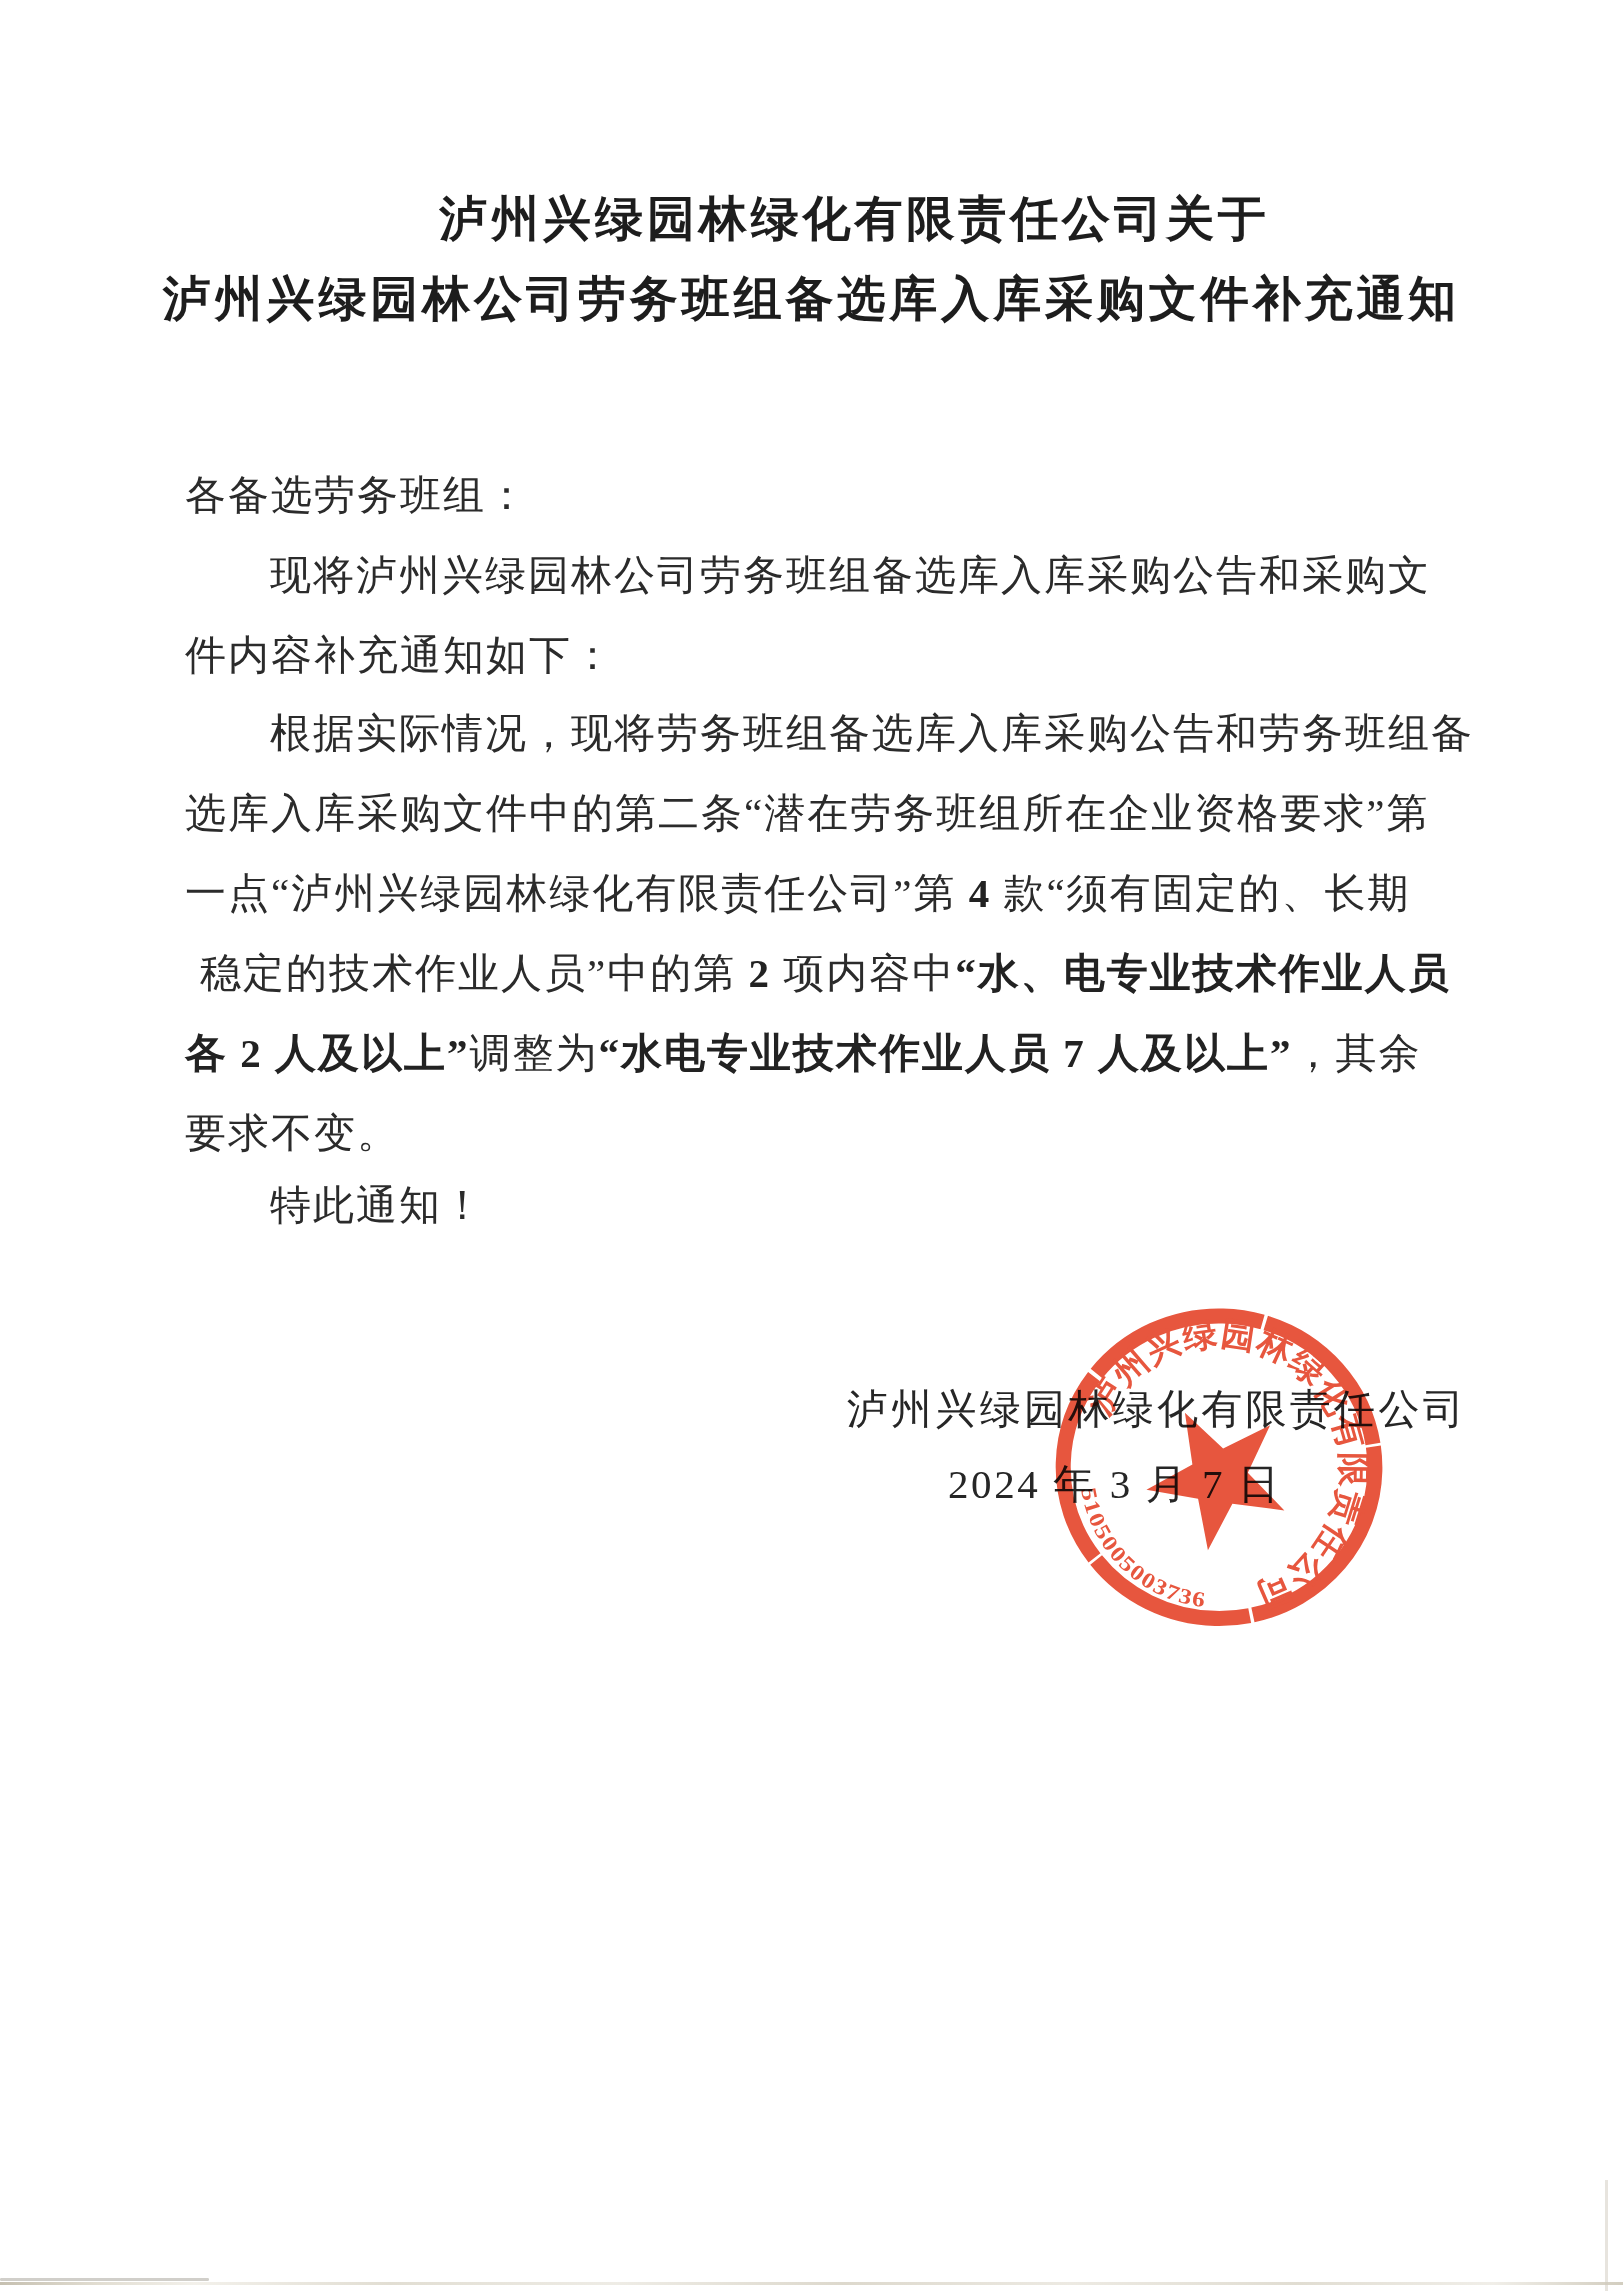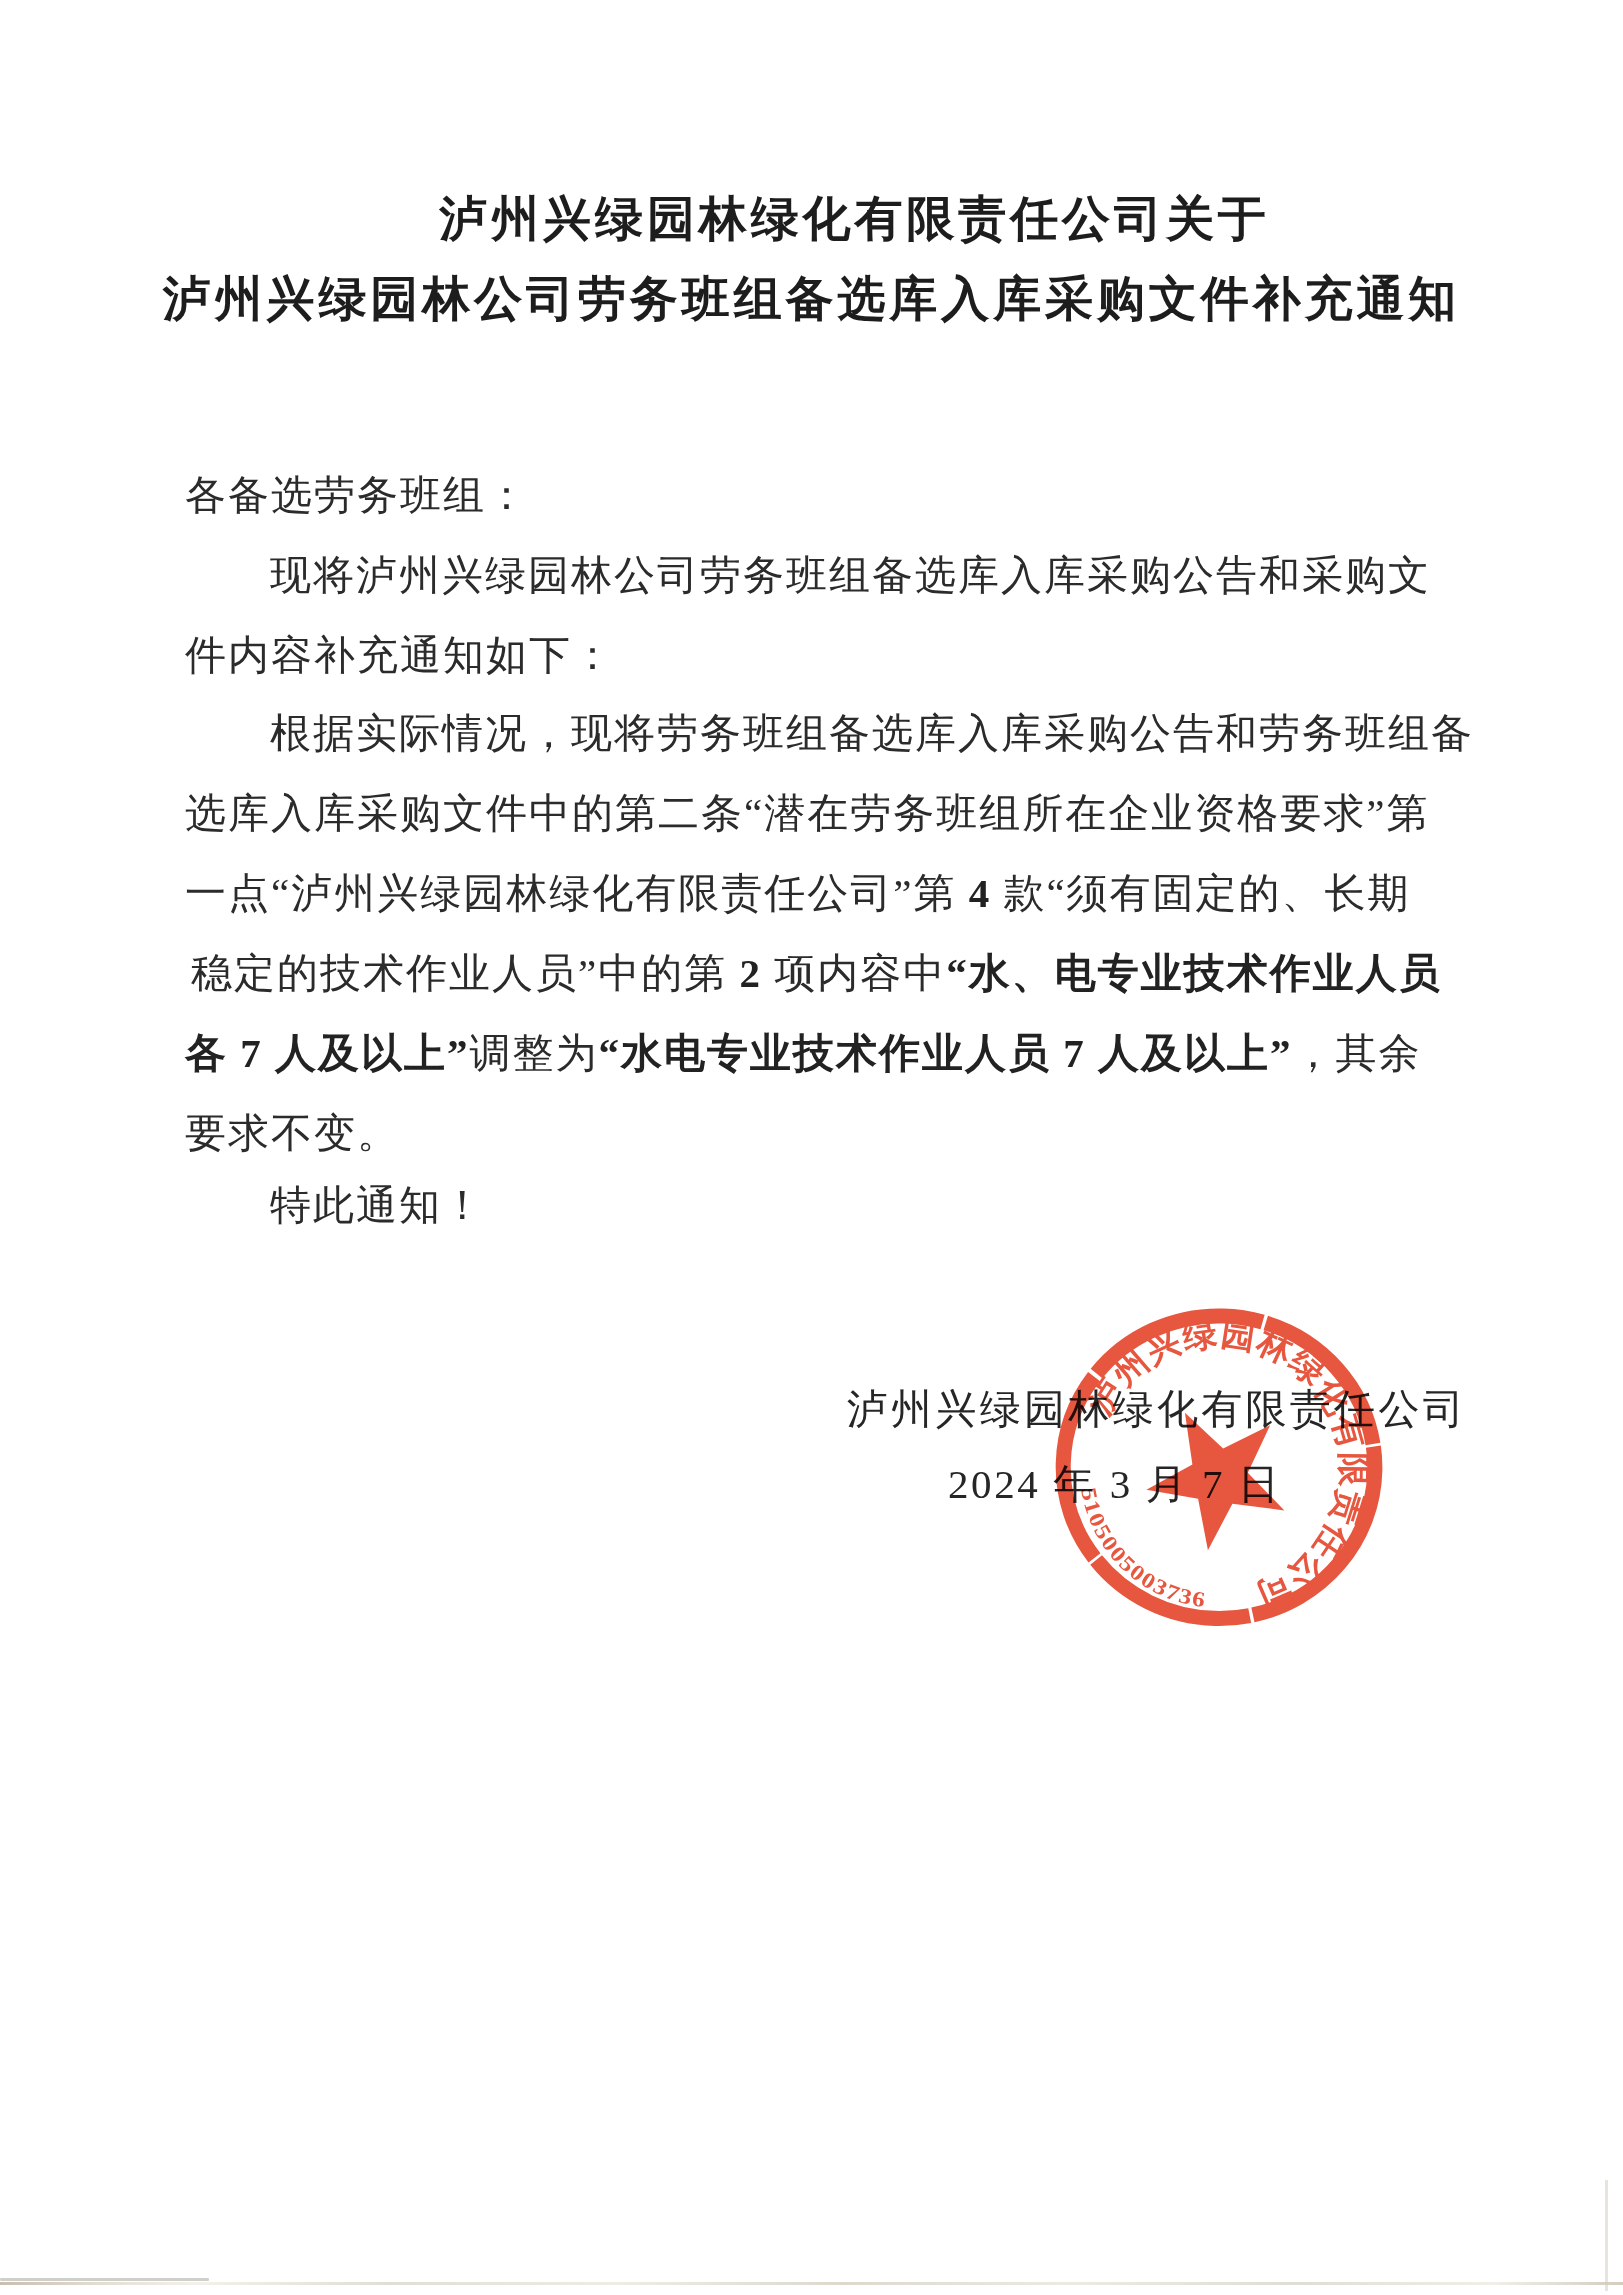--- a/index.html
+++ b/index.html
@@ -84,22 +84,22 @@
   <div class="title t2">泸州兴绿园林公司劳务班组备选库入库采购文件补充通知</div>
 
   <div class="bl" style="left:185px;top:424px">各备选劳务班组：</div>
 
   <div class="bl" style="left:270px;top:504px">现将泸州兴绿园林公司劳务班组备选库入库采购公告和采购文</div>
   <div class="bl" style="left:185px;top:584px">件内容补充通知如下：</div>
 
   <div class="bl" style="left:270px;top:662px">根据实际情况，现将劳务班组备选库入库采购公告和劳务班组备</div>
   <div class="bl" style="left:185px;top:742px">选库入库采购文件中的第二条“潜在劳务班组所在企业资格要求”第</div>
   <div class="bl" style="left:185px;top:822px"><span>一点“泸州兴绿园林绿化有限责任公司”第 </span><b>4</b><span> 款“须有固定的、长期</span></div>
-  <div class="bl" style="left:191px;top:902px"><span>稳定的技术作业人员”中的第 </span><b>2</b><span> 项内容中</span><b>“水、电专业技术作业人员</b></div>
-  <div class="bl" style="left:185px;top:982px"><b>各 7 人及以上”</b><span>调整为</span><b>“水电专业技术作业人员 7 人及以上”</b><span>，其余</span></div>
+  <div class="bl" style="left:200px;top:902px"><span>稳定的技术作业人员”中的第 </span><b>2</b><span> 项内容中</span><b>“水、电专业技术作业人员</b></div>
+  <div class="bl" style="left:185px;top:982px"><b>各 2 人及以上”</b><span>调整为</span><b>“水电专业技术作业人员 7 人及以上”</b><span>，其余</span></div>
   <div class="bl" style="left:185px;top:1062px">要求不变。</div>
 
   <div class="bl" style="left:270px;top:1134px">特此通知！</div>
 
   <div class="sig">泸州兴绿园林绿化有限责任公司</div>
   <div class="date">2024 年 3 月 7 日</div>
 
   <svg class="stamp" viewBox="-252 -248 504 496" xmlns="http://www.w3.org/2000/svg" aria-hidden="true">
     <defs>
       <path id="seal-name-arc" d="M -173 -73.5 A 188 188 0 1 1 48.7 181.6" fill="none"></path>

